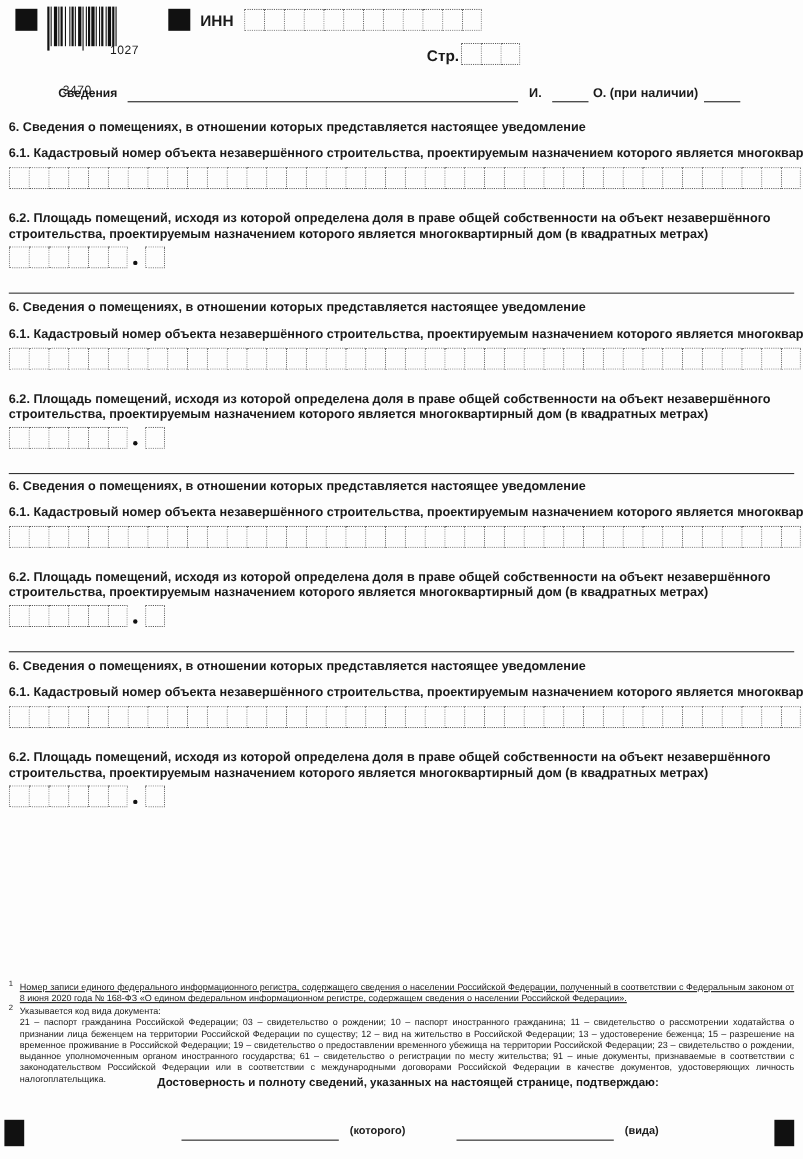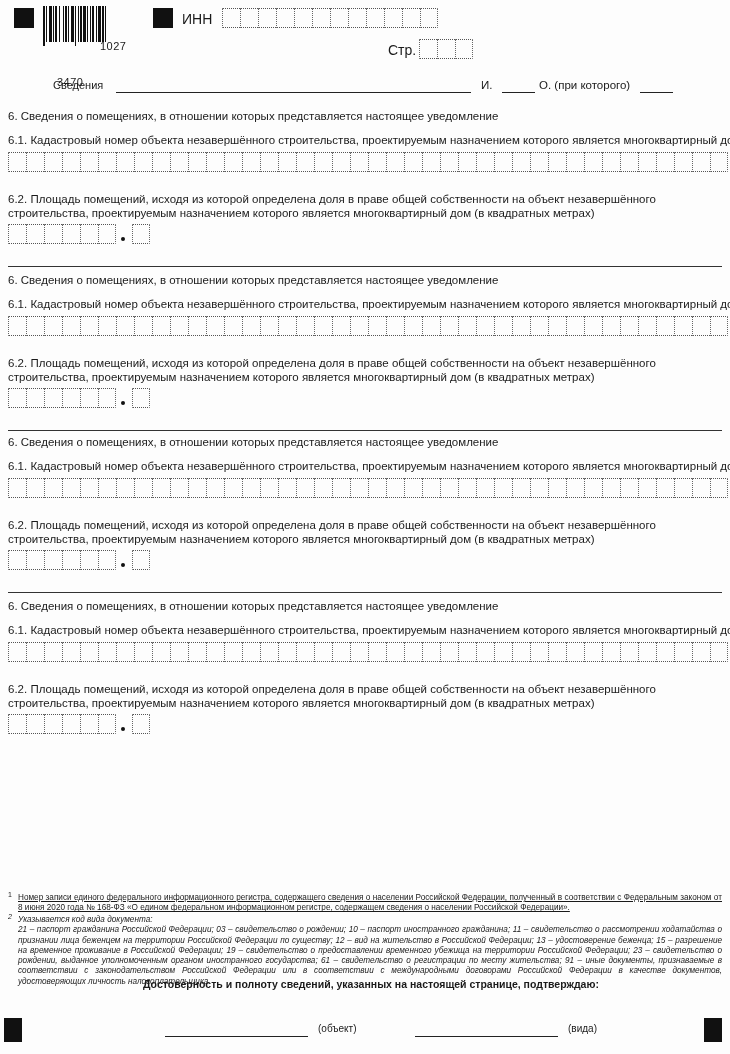--- a/index.html
+++ b/index.html
@@ -5,21 +5,21 @@
   * { box-sizing: border-box; margin: 0; padding: 0; }
   html, body { width: 730px; height: 1054px; background: #fdfdfd; overflow: hidden; }
   body { position: relative; font-family: "Liberation Sans", sans-serif; color: #1a1a1a; }
   .marker { position: absolute; width: 20px; height: 20px; background: #111; }
   .barcode { position: absolute; left: 43px; top: 6px; width: 95px; height: 36px; display: flex; align-items: stretch; gap: 0; }
   .barcode span { display: block; background: #111; height: 100%; }
   .barcode-num { position: absolute; top: 40px; font-size: 11px; letter-spacing: 0.5px; }
   .cells { position: absolute; display: flex; }
   .cell { width: 18px; height: 20px; border-top: 1.5px dotted #555; border-bottom: 1.5px dotted #555; border-left: 1.5px dotted #666; }
   .cell:last-child { border-right: 1.5px dotted #666; }
-  .lbl { position: absolute; font-size: 11.5px; white-space: nowrap; }
+  .lbl { position: absolute; font-size: 11.5px; white-space: nowrap; font-weight: bold; }
   .line { position: absolute; height: 1px; background: #222; }
   .hr { position: absolute; left: 8px; width: 714px; height: 1px; background: #333; }
   .dot { position: absolute; width: 4px; height: 4px; border-radius: 50%; background: #111; }
   .fn { position: absolute; font-size: 8.2px; line-height: 10.3px; }
   .fn p { text-align: justify; }
 </style>
 </head>
 <body>
 
 <div class="marker" style="left:14px; top:8px;"></div>
@@ -94,21 +94,21 @@
 <div class="cells" style="left:419px; top:39px;">
     <div class="cell"></div>
     <div class="cell"></div>
     <div class="cell"></div>
   </div>
 
 <div class="lbl" style="left:53px; top:79px; font-size:11px;">Сведения</div>
 <div class="line" style="left:116px; top:92px; width:355px;"></div>
 <div class="lbl" style="left:481px; top:79px; font-size:11.5px;">И.</div>
 <div class="line" style="left:502px; top:92px; width:33px;"></div>
-<div class="lbl" style="left:539px; top:79px; font-size:11.5px;">О. (при которого)</div>
+<div class="lbl" style="left:539px; top:79px; font-size:11.5px;">О. (при наличии)</div>
 <div class="line" style="left:640px; top:92px; width:33px;"></div>
 
 <div id="sections">
     <div>
       <div class="lbl" style="left:8px; top:110px;">6. Сведения о помещениях, в отношении которых представляется настоящее уведомление</div>
       <div class="lbl" style="left:8px; top:134px;">6.1. Кадастровый номер объекта незавершённого строительства, проектируемым назначением которого является многоквартирный дом</div>
       <div class="cells" style="left:8px; top:152px;">
         <div class="cell"></div>
         <div class="cell"></div>
         <div class="cell"></div>
@@ -347,23 +347,23 @@
       <div class="cells" style="left:132px; top:714px;">
         <div class="cell"></div>
       </div>
     </div>
   </div>
 
 <div class="fn" style="left:8px; top:893px; width:714px;">
   <span style="position:absolute; left:0; top:-3px; font-size:7px;">1</span>
   <p style="padding-left:10px;text-decoration:underline;">Номер записи единого федерального информационного регистра, содержащего сведения о населении Российской Федерации, полученный в соответствии с Федеральным законом от 8 июня 2020 года № 168-ФЗ «О едином федеральном информационном регистре, содержащем сведения о населении Российской Федерации».</p>
 </div>
-<div class="fn" style="left:8px; top:915px; width:714px;font-style:italic;">
+<div class="fn" style="left:8px; top:915px; width:714px;">
   <span style="position:absolute; left:0; top:-3px; font-size:7px;">2</span>
   <p style="padding-left:10px;">Указывается код вида документа:</p>
   <p style="padding-left:10px;">21 – паспорт гражданина Российской Федерации; 03 – свидетельство о рождении; 10 – паспорт иностранного гражданина; 11 – свидетельство о рассмотрении ходатайства о признании лица беженцем на территории Российской Федерации по существу; 12 – вид на жительство в Российской Федерации; 13 – удостоверение беженца; 15 – разрешение на временное проживание в Российской Федерации; 19 – свидетельство о предоставлении временного убежища на территории Российской Федерации; 23 – свидетельство о рождении, выданное уполномоченным органом иностранного государства; 61 – свидетельство о регистрации по месту жительства; 91 – иные документы, признаваемые в соответствии с законодательством Российской Федерации или в соответствии с международными договорами Российской Федерации в качестве документов, удостоверяющих личность налогоплательщика.</p>
 </div>
 
 <div class="lbl" style="left:143px; top:978px; font-size:10.5px; font-weight:bold;">Достоверность и полноту сведений, указанных на настоящей странице, подтверждаю:</div>
 <div class="line" style="left:165px; top:1036px; width:143px;"></div>
-<div class="lbl" style="left:318px; top:1023px; font-size:10px;">(объект)</div>
+<div class="lbl" style="left:318px; top:1023px; font-size:10px;">(которого)</div>
 <div class="line" style="left:415px; top:1036px; width:143px;"></div>
 <div class="lbl" style="left:568px; top:1023px; font-size:10px;">(вида)</div>
 
 </body></html>

